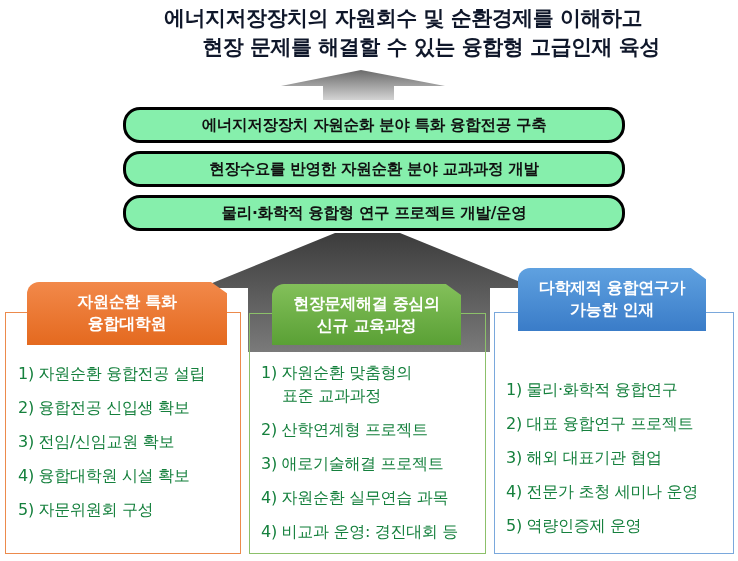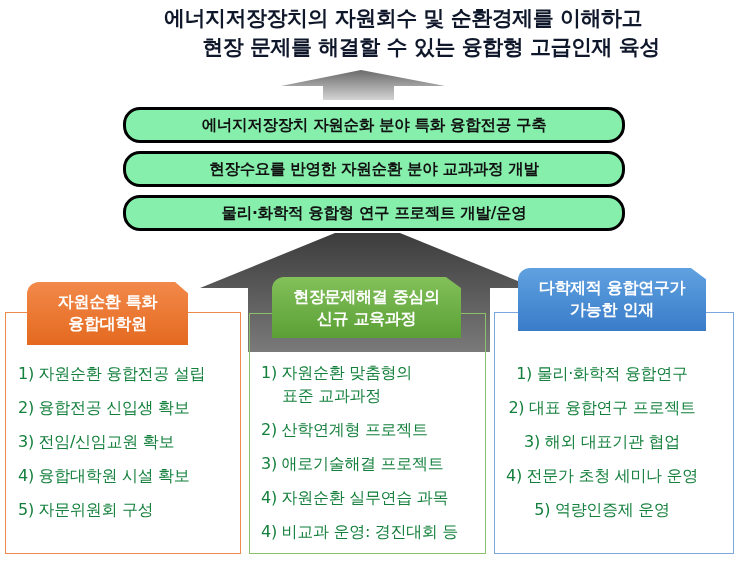--- a/index.html
+++ b/index.html
@@ -50,53 +50,53 @@
   <defs>
     <linearGradient id="rg" x1="0" y1="0" x2="0" y2="1">
       <stop offset="0" stop-color="#3c3c3c"></stop>
       <stop offset="1" stop-color="#7a7a7a"></stop>
     </linearGradient>
   </defs>
   <polygon points="335,233 400,233 535,288 490,288 490,352 248,352 248,288 200,288" fill="url(#rg)"></polygon>
 </svg>
 
 <div class="col-box" style="left:5px; top:312px; width:236px; height:242px; border-color:#ec8a4c;"></div>
-<div class="col-head orange" style="left:27px; top:282px; width:161px; height:63px;">
+<div class="col-head orange" style="left:27px; top:282px; width:200px; height:63px;">
   <div>자원순환 특화</div>
   <div>융합대학원</div>
 </div>
 <ul class="items" style="left:18px; top:357px;">
   <li>1) 자원순환 융합전공 설립</li>
   <li>2) 융합전공 신입생 확보</li>
   <li>3) 전임/신임교원 확보</li>
   <li>4) 융합대학원 시설 확보</li>
   <li>5) 자문위원회 구성</li>
 </ul>
 
 <div class="col-box" style="left:249px; top:313px; width:237px; height:241px; border-color:#8cc06a; background:transparent;"></div>
 <div style="position:absolute; left:250px; top:352px; width:235px; height:201px; background:#fff;"></div>
-<div class="col-head green" style="left:272px; top:277px; width:189px; height:61px;">
+<div class="col-head green" style="left:272px; top:284px; width:189px; height:61px;">
   <div>현장문제해결 중심의</div>
   <div>신규 교육과정</div>
 </div>
 <ul class="items" style="left:261px; top:357px;">
   <li class="two">
     <span>1) 자원순환 맞춤형의</span>
     <span class="cont">표준 교과과정</span>
   </li>
   <li>2) 산학연계형 프로젝트</li>
   <li>3) 애로기술해결 프로젝트</li>
   <li>4) 자원순환 실무연습 과목</li>
   <li>4) 비교과 운영: 경진대회 등</li>
 </ul>
 
 <div class="col-box" style="left:494px; top:312px; width:240px; height:242px; border-color:#7aa8dc;"></div>
 <div class="col-head blue" style="left:518px; top:268px; width:188px; height:63px;">
   <div>다학제적 융합연구가</div>
   <div>가능한 인재</div>
 </div>
-<ul class="items" style="left:506px; top:357px;text-align:center;">
+<ul class="items" style="left:506px; top:373px;">
   <li>1) 물리·화학적 융합연구</li>
   <li>2) 대표 융합연구 프로젝트</li>
   <li>3) 해외 대표기관 협업</li>
   <li>4) 전문가 초청 세미나 운영</li>
   <li>5) 역량인증제 운영</li>
 </ul>
 
 </body></html>

